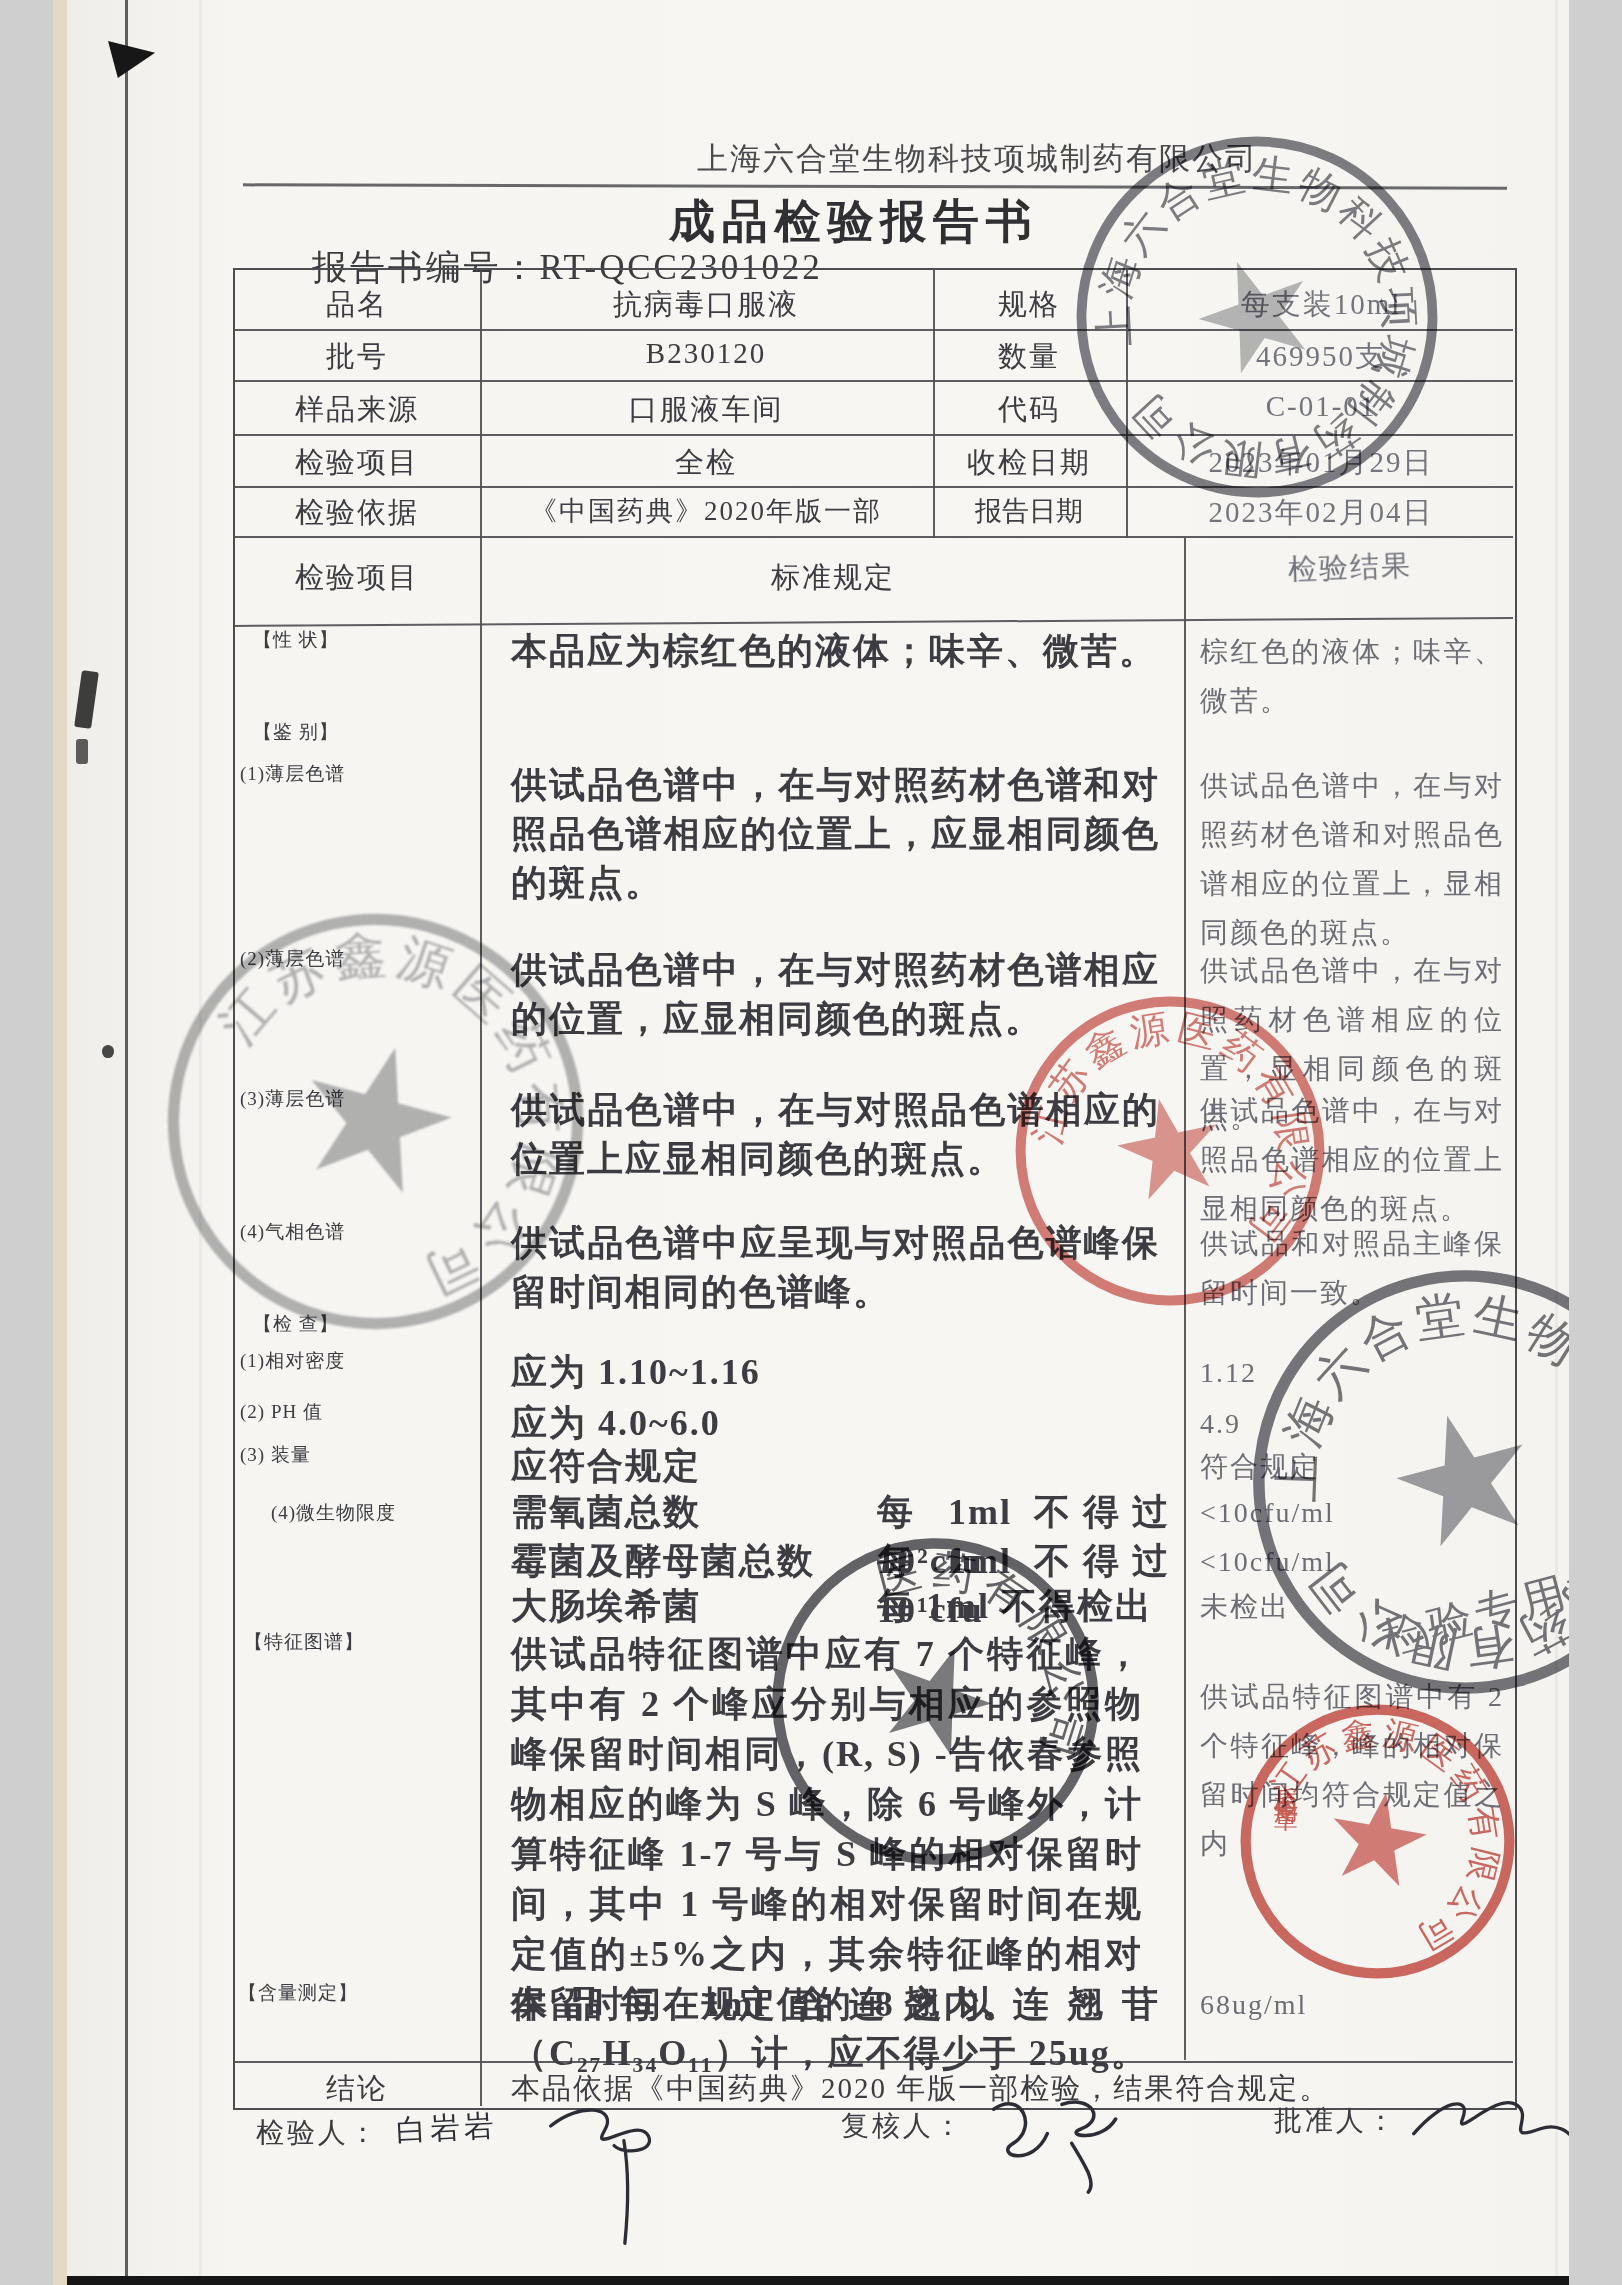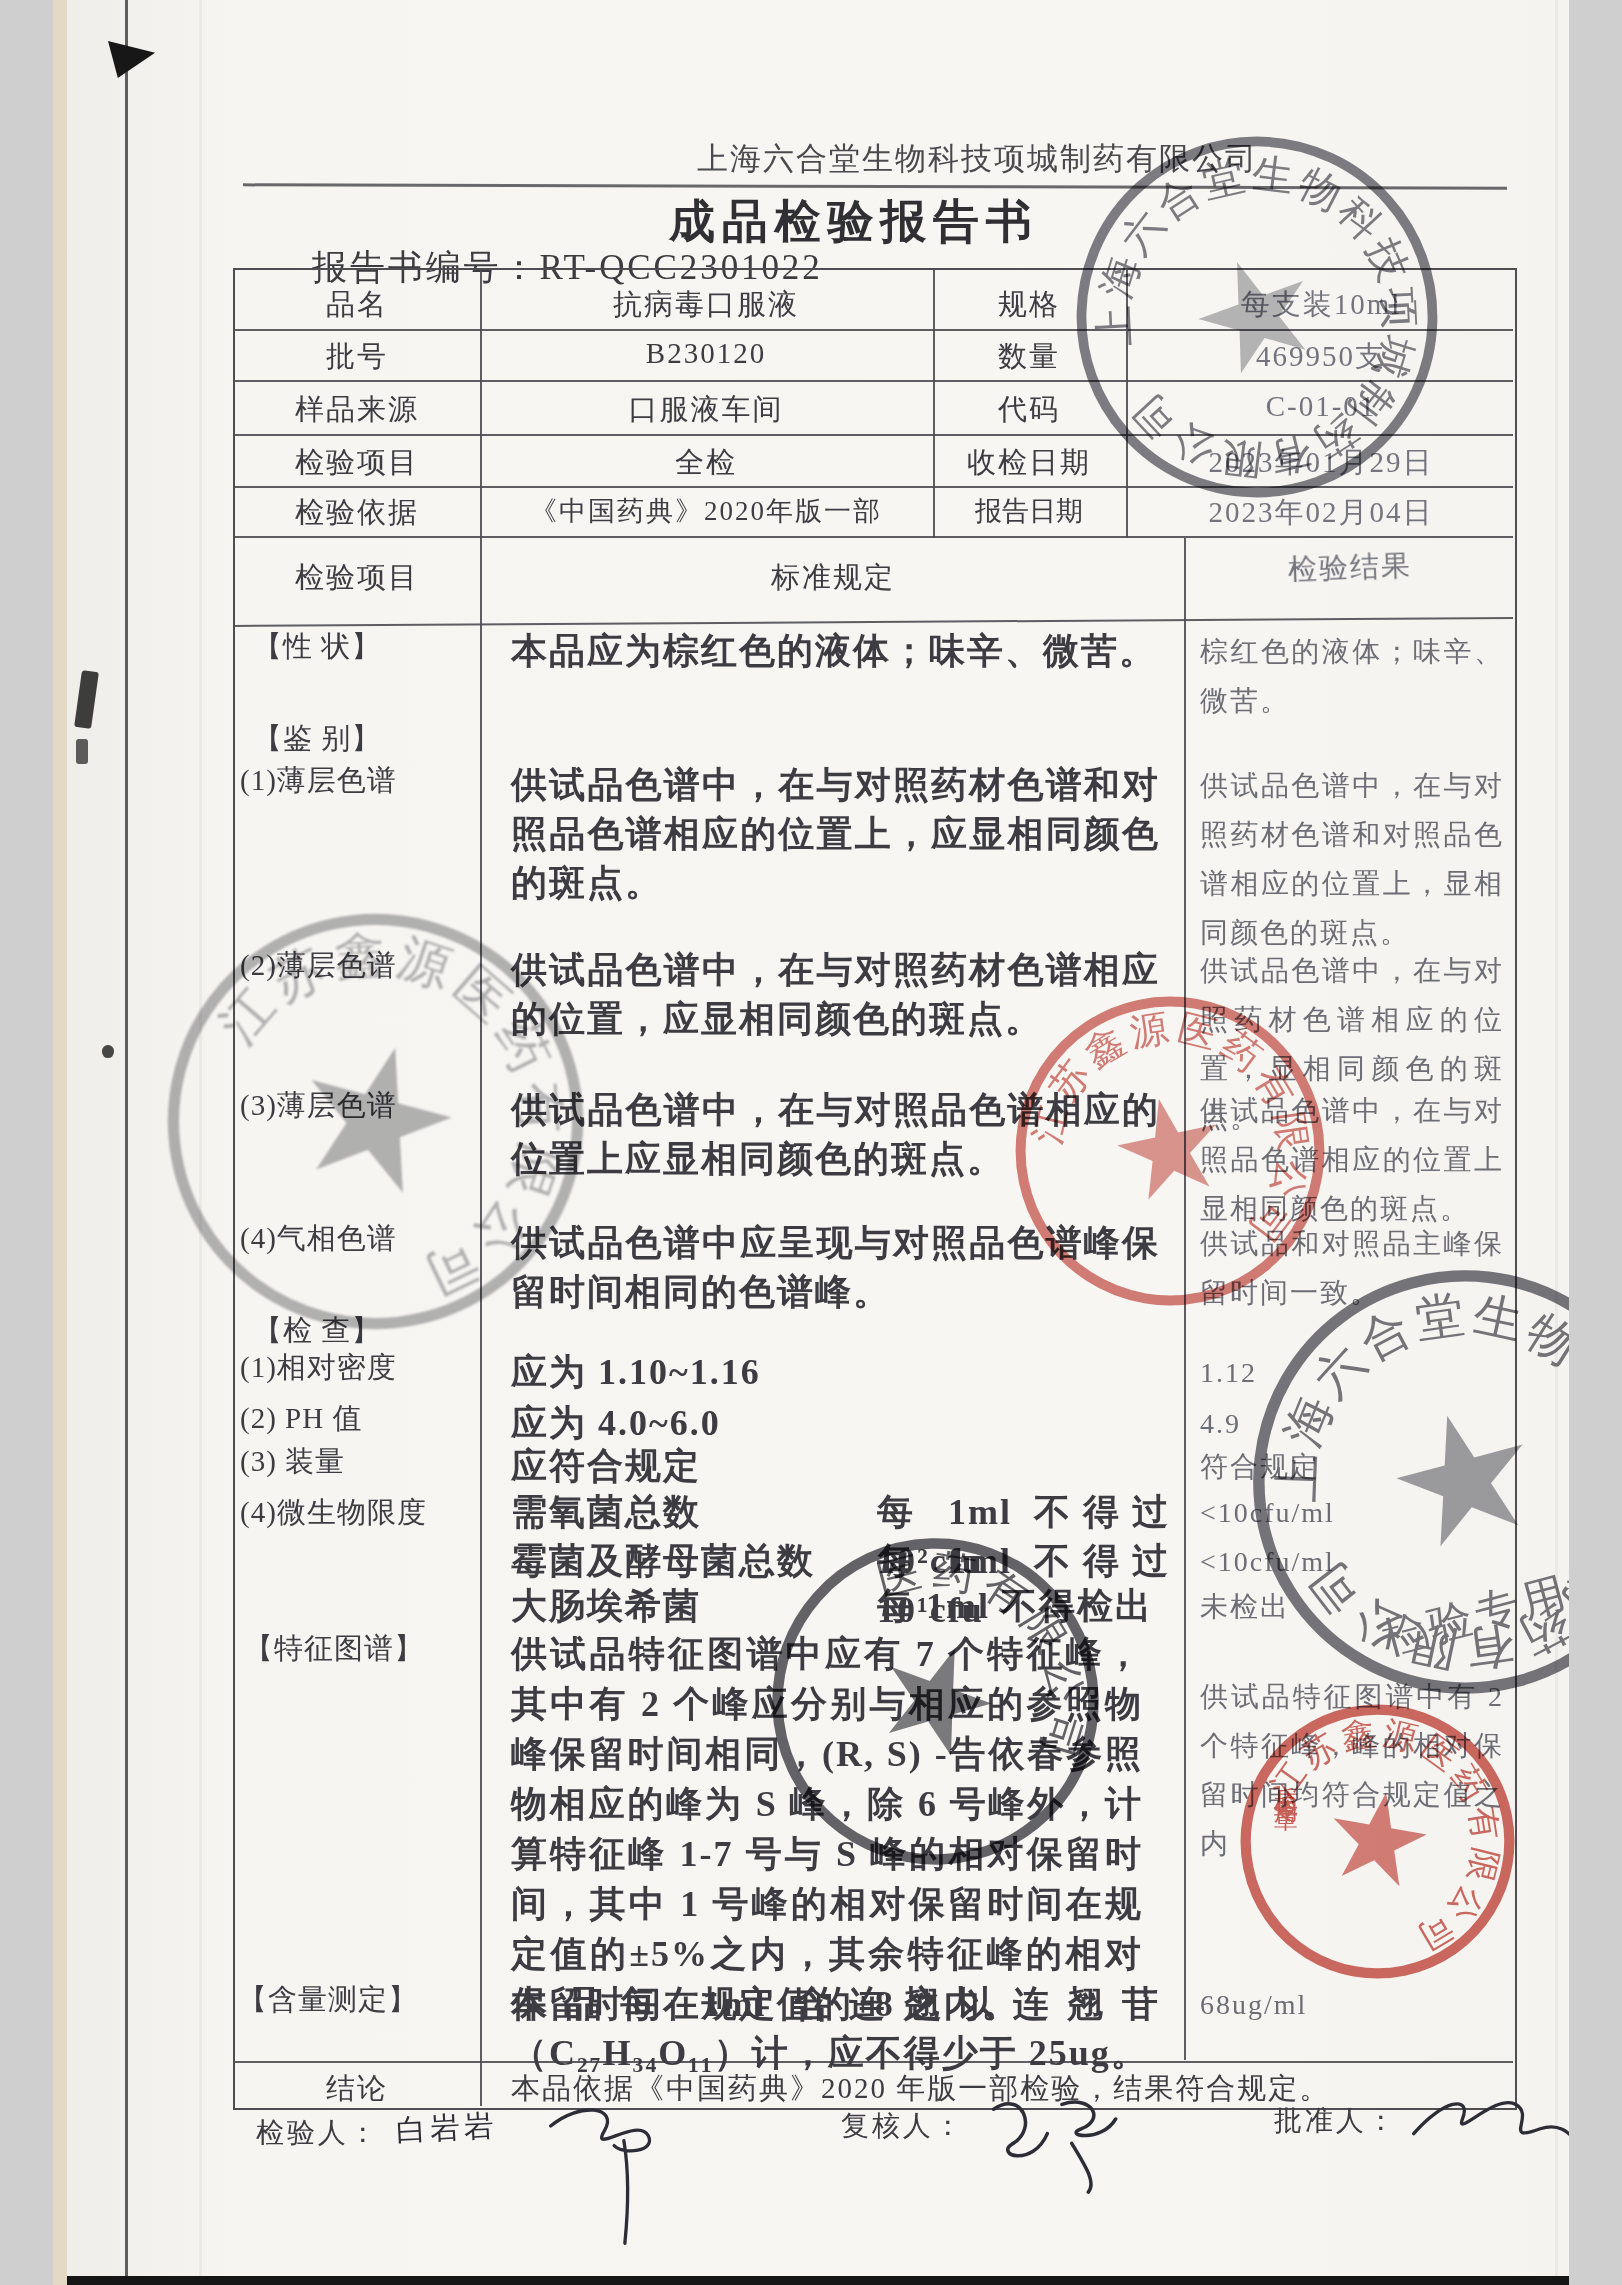--- a/index.html
+++ b/index.html
@@ -24,21 +24,21 @@
   .report-no{position:absolute;top:244px;left:259px;font-size:35px;letter-spacing:2.9px;color:#3c3c40;}
   
   .frame{position:absolute;left:180px;top:268px;width:1280px;height:1838px;border:2px solid #4d4d52;}
   .hline{position:absolute;left:180px;width:1280px;height:2px;background:#4d4d52;opacity:.9;}
   .vline{position:absolute;width:2px;background:#4d4d52;opacity:.9;}
   
   .cell{position:absolute;font-size:29px;letter-spacing:2px;color:#3c3c42;white-space:nowrap;}
   .ctr{transform:translateX(-50%);}
   .std{position:absolute;left:458px;width:649px;font-size:36px;letter-spacing:2px;line-height:49px;color:#3c3c42;text-align:justify;font-weight:bold;}
   .res{position:absolute;left:1147px;width:304px;font-size:28px;letter-spacing:2px;line-height:49px;color:#6d6d76;filter:blur(0.4px);text-align:justify;}
-  .item{position:absolute;left:187px;width:244px;font-size:29px;letter-spacing:1px;color:#3c3c42;}
+  .item{position:absolute;left:187px;width:244px;font-size:19px;letter-spacing:1px;color:#3c3c42;}
   .ghost{color:#74747e;filter:blur(0.5px);}
   
   .stamp{position:absolute;mix-blend-mode:multiply;pointer-events:none;}
   .stamp svg{overflow:visible;}
   .vtext{position:absolute;writing-mode:vertical-rl;text-orientation:upright;font-size:24.4px;letter-spacing:4.9px;color:#c23a30;opacity:.8;mix-blend-mode:multiply;filter:blur(0.5px);}
   
   .sig-label{position:absolute;font-size:28px;letter-spacing:2.9px;color:#3c3c42;white-space:nowrap;}
   .sig-name{position:absolute;font-size:30px;color:#2e2e38;transform:rotate(-3deg);letter-spacing:3.9px;}
   .scribble{position:absolute;}
 </style>

